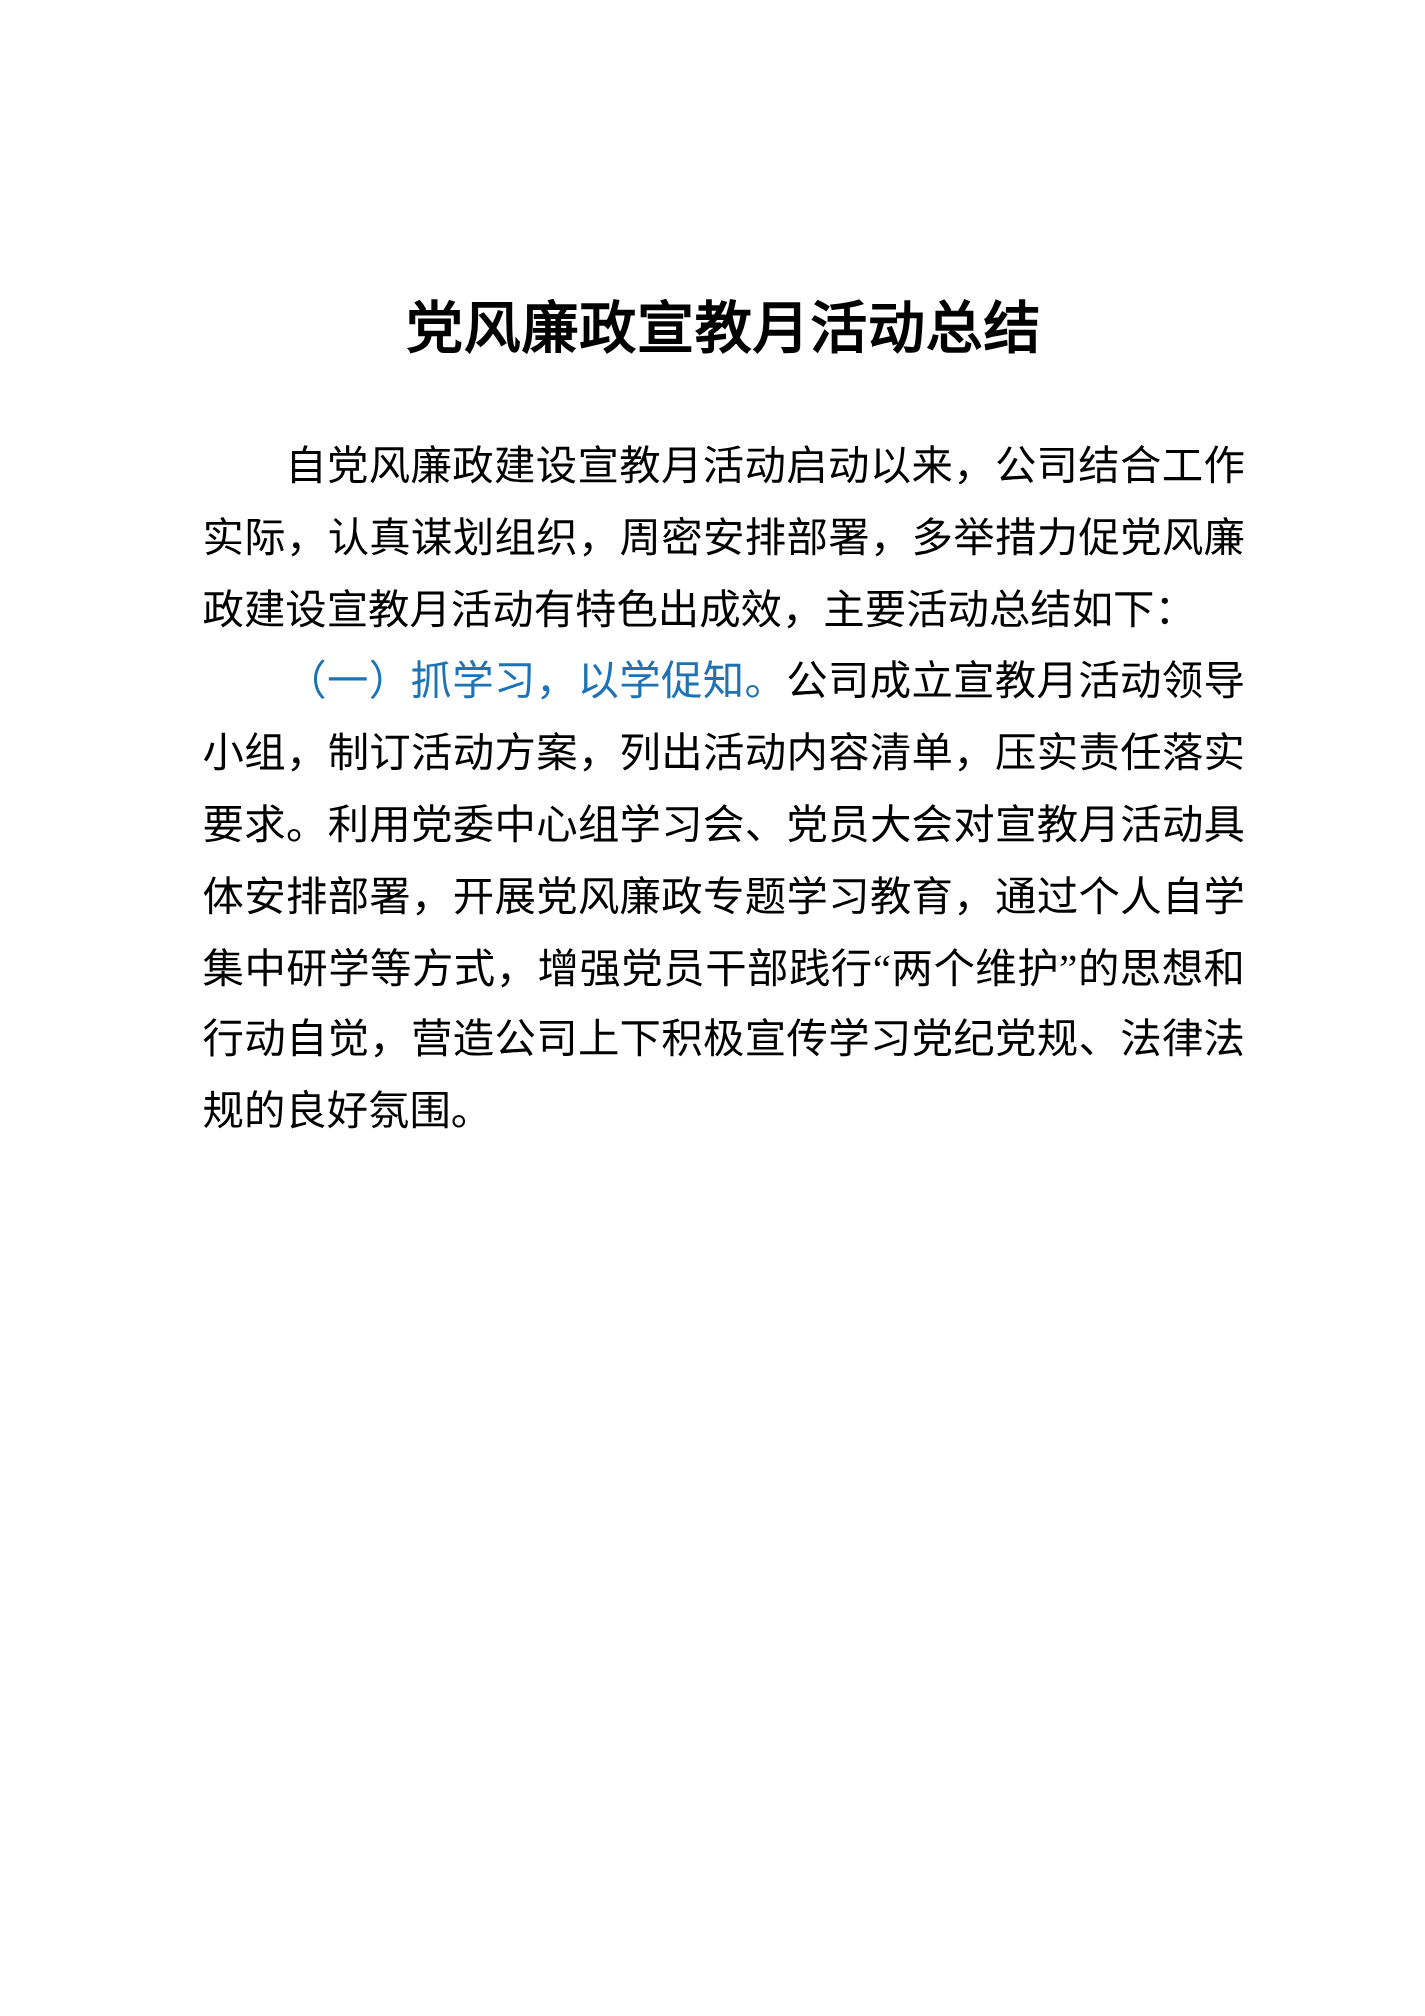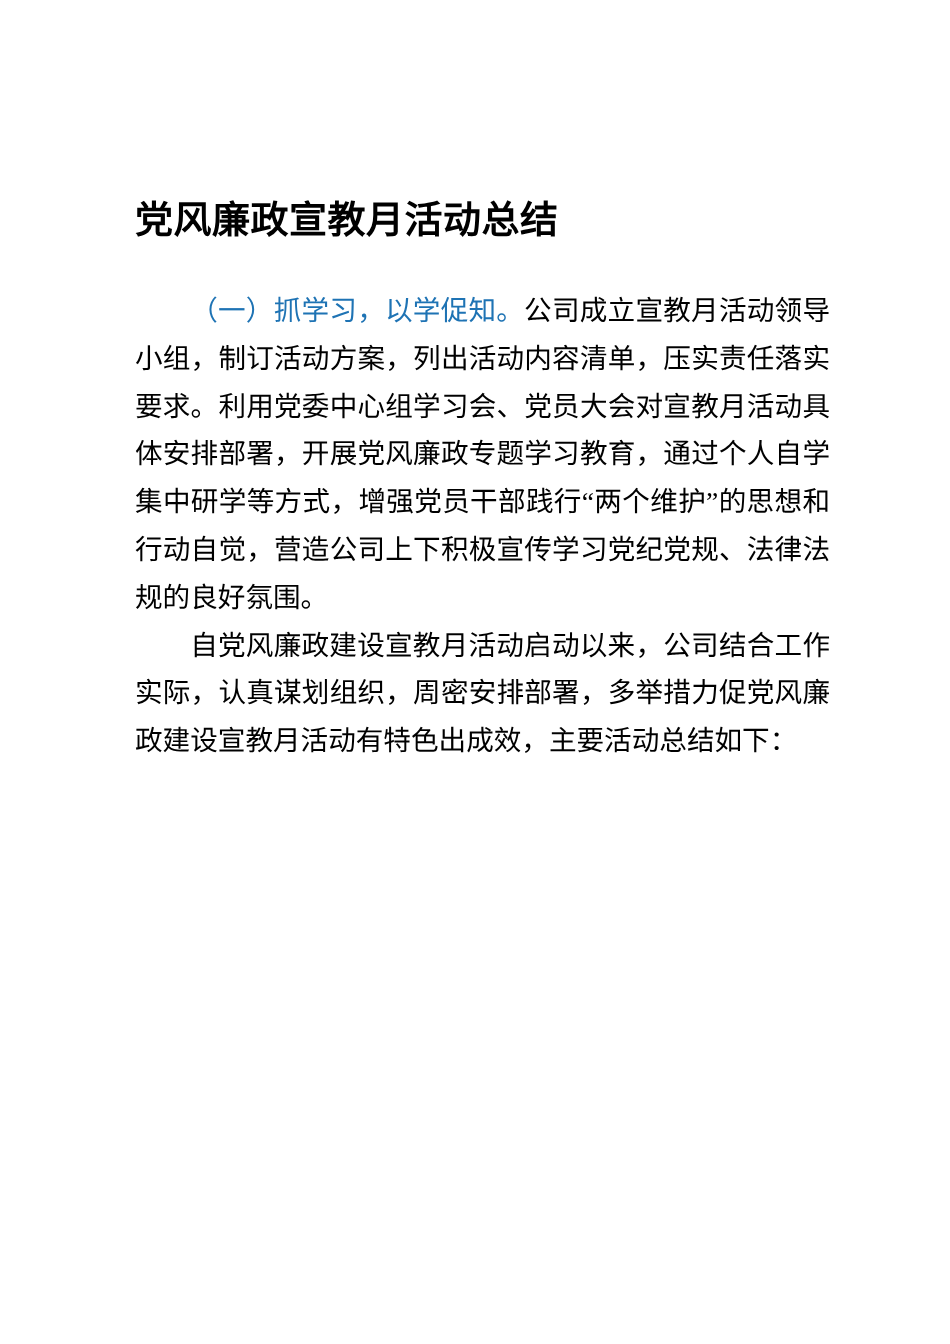--- a/index.html
+++ b/index.html
@@ -18,20 +18,21 @@
     width: 950px;
     height: 1344px;
     padding: 196px 120px 0 135px;
     background: #ffffff;
   }
   .doc-title {
     margin: 0 0 43px 0;
     font-size: 38px;
     line-height: 48px;
     font-weight: bold;
+    text-align: center;
     letter-spacing: 0.5px;
     color: #000000;
   }
   .doc-body {
     width: 695px;
   }
   .paragraph {
     margin: 0;
     font-size: 27.6px;
     line-height: 47.8px;
@@ -44,16 +45,16 @@
   .seg-accent {
     font-weight: normal;
   }
 </style>
 </head>
 <body>
 
 <div class="page" style="background: rgb(255, 255, 255);">
   <h1 class="doc-title">党风廉政宣教月活动总结</h1>
   <div class="doc-body" id="doc-body">
+      <p class="paragraph" style="color: rgb(0, 0, 0);"><span class="seg-normal">自党风廉政建设宣教月活动启动以来，公司结合工作实际，认真谋划组织，周密安排部署，多举措力促党风廉政建设宣教月活动有特色出成效，主要活动总结如下：</span></p>
       <p class="paragraph" style="color: rgb(0, 0, 0);"><span class="seg-accent" style="color: rgb(30, 115, 180);">（一）抓学习，以学促知。</span><span class="seg-normal">公司成立宣教月活动领导小组，制订活动方案，列出活动内容清单，压实责任落实要求。利用党委中心组学习会、党员大会对宣教月活动具体安排部署，开展党风廉政专题学习教育，通过个人自学集中研学等方式，增强党员干部践行“两个维护”的思想和行动自觉，营造公司上下积极宣传学习党纪党规、法律法规的良好氛围。</span></p>
-      <p class="paragraph" style="color: rgb(0, 0, 0);"><span class="seg-normal">自党风廉政建设宣教月活动启动以来，公司结合工作实际，认真谋划组织，周密安排部署，多举措力促党风廉政建设宣教月活动有特色出成效，主要活动总结如下：</span></p>
     </div>
 </div>
 
 </body></html>

